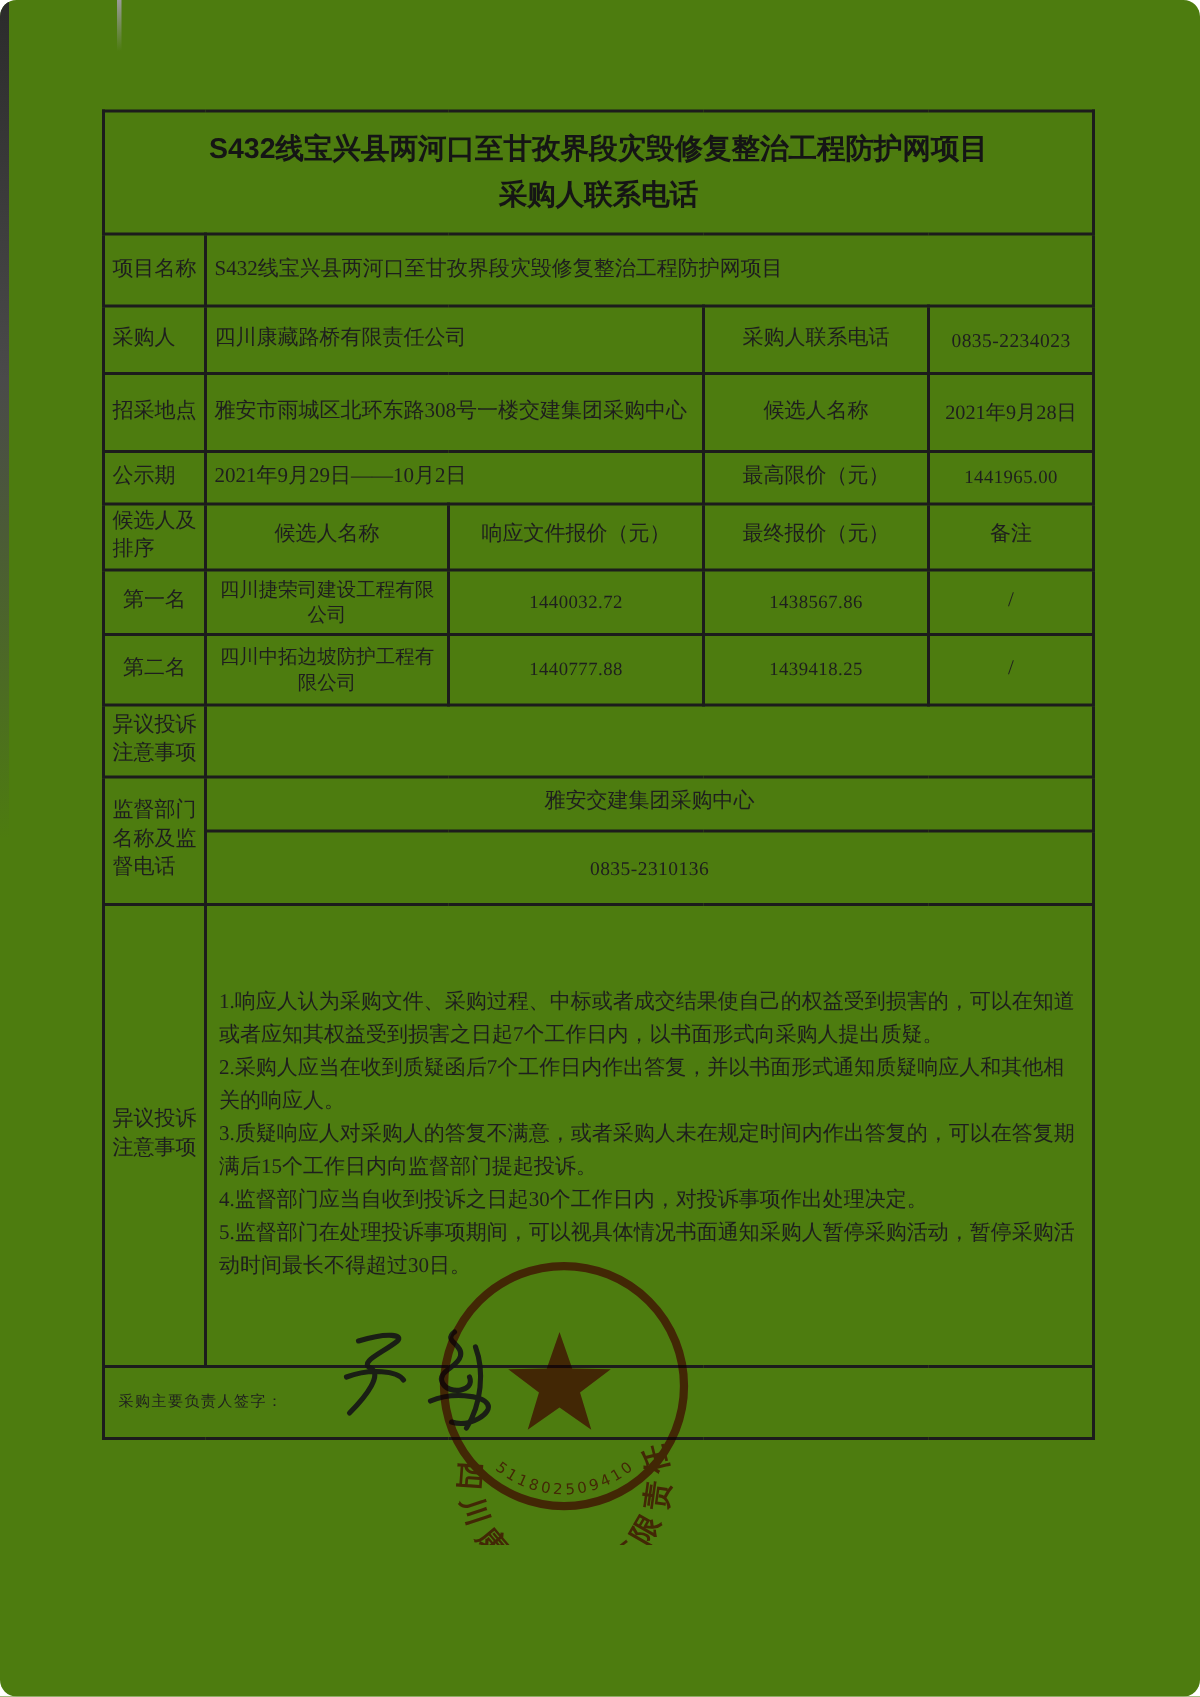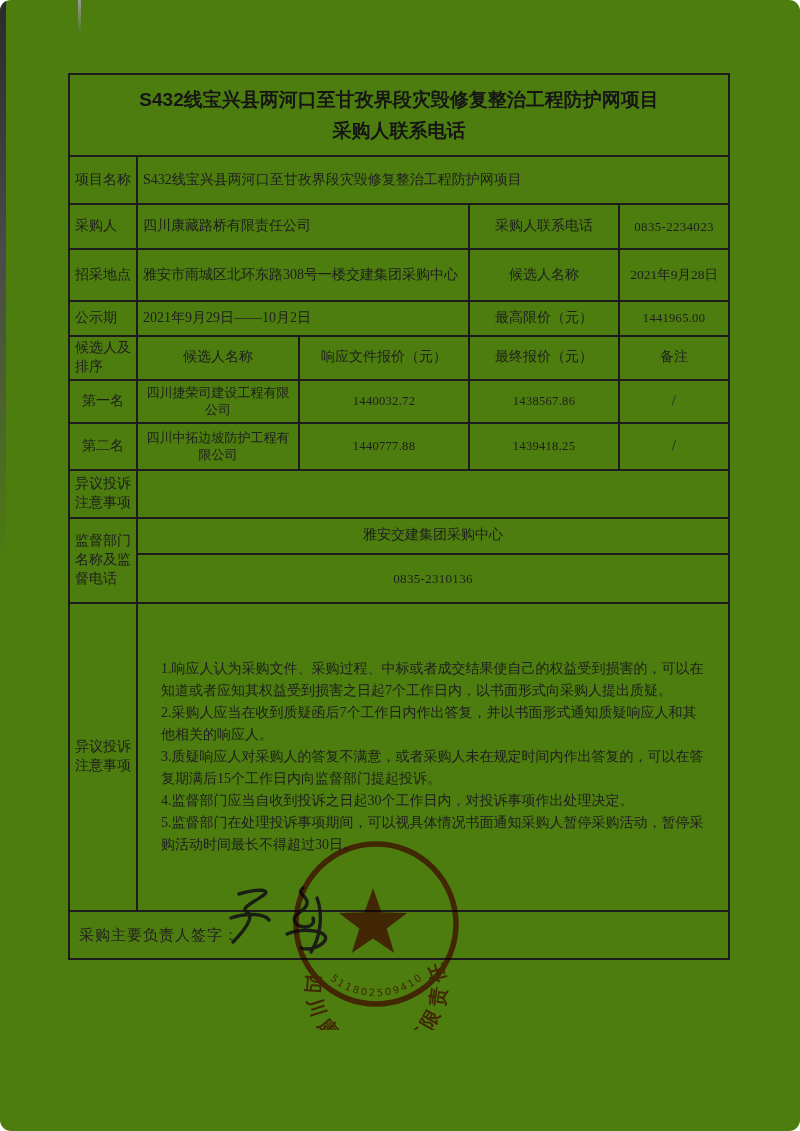--- a/index.html
+++ b/index.html
@@ -39,23 +39,23 @@
     text-align:center;
     font-family: "Liberation Sans", "DejaVu Sans", sans-serif;
     font-weight: bold;
     font-size: 19px;
     line-height: 1.65;
     color:#151515;
   }
   .c { text-align:center; }
   .l { text-align:left; }
   .num { font-size: 12.5px; letter-spacing: .3px; margin-top: 20px; }
-  .objection-text { font-size: 14px; line-height: 22px; text-align: left; padding: 6px 23px; }
+  .objection-text { font-size: 14px; line-height: 22px; text-align: left; padding: 6px 8px; }
   .objection-text div { margin: 0; }
-  .sig-cell { position: relative; font-size: 15px; padding-left: 9px; }
+  .sig-cell { position: relative; font-size: 10px; padding-left: 9px; }
   .sig-label { letter-spacing: 1px; }
   
   .signature-svg { position:absolute; left:225px; top:878px; z-index:5; }
   .seal-svg { position:absolute; left:272px; top:818px; z-index:6; mix-blend-mode: multiply; opacity:.88; }
 </style>
 </head>
 <body>
 
 <div class="page">
   <div class="scan-edge-left"></div>

